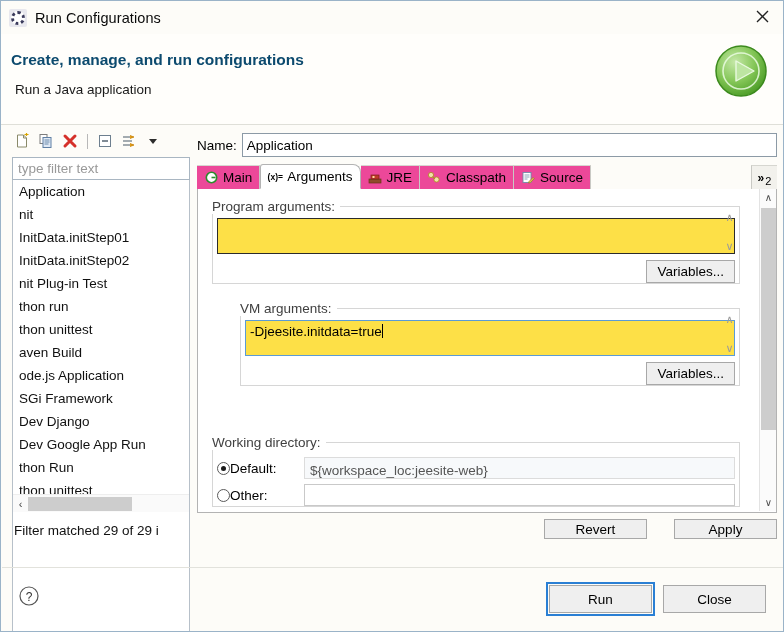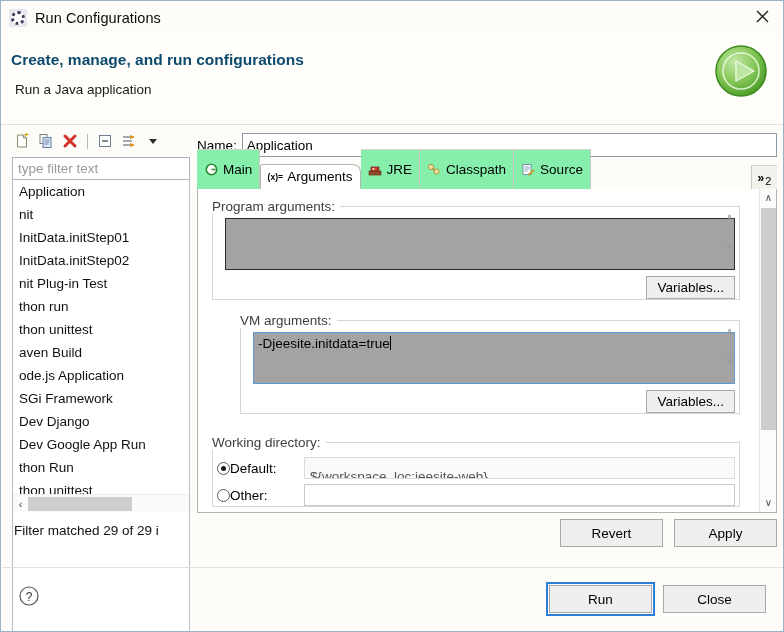--- a/index.html
+++ b/index.html
@@ -182,26 +182,26 @@
   }
 
   
   #tabs {
     position: absolute; left: 0; top: 32px;
     width: 580px; height: 25px;
     display: flex; align-items: flex-end;
     border-bottom: 1px solid #b3b3b3;
   }
   .tab {
-    height: 40px;
+    height: 24px;
     display: flex; align-items: center;
     gap: 4px;
     padding: 0 7px 0 6px;
     font-size: 13.5px;
-    background: #86efac;
+    background: #ec4899;
     border-right: 1px solid #c9c9c4;
     border-top: 1px solid #d6d6d0;
     cursor: pointer;
     position: relative;
     white-space: nowrap;
   }
   .tab.active {
     background: #fff;
     border: 1px solid #b3b3b3;
     border-bottom: 1px solid #fff;
@@ -262,24 +262,24 @@
   }
   .group-frame::before {
     content: "";
     position: absolute;
     left: 0; top: 0;
     width: 100%; height: 1px;
     background: #d6d6d6;
   }
   .args-box {
     position: relative;
-    height: 52px;
+    height: 36px;
     border: 1px solid #2b2b2b;
-    background: #a3a3a3;
-    margin: 2px 4px 0 12px;
+    background: #fde047;
+    margin: 2px 4px 0 4px;
     font-family: "Liberation Sans", sans-serif;
     font-size: 13.5px;
     padding: 3px 22px 3px 4px;
     overflow: hidden;
     white-space: pre-wrap;
     cursor: text;
   }
   .args-box.focused {
     border: 1px solid #5b9bd5;
   }
@@ -337,21 +337,21 @@
     background: #1a1a1a;
   }
   .wd-label { font-size: 13.5px; width: 74px; flex: none; }
   .wd-field {
     flex: 1;
     height: 22px;
     border: 1px solid #dcdcdc;
     background: #f7f9fb;
     font-size: 13.5px;
     color: #555;
-    padding: 10px 5px;
+    padding: 4px 5px;
     line-height: 18px;
     overflow: hidden;
     white-space: nowrap;
   }
 
   
   #content-vscroll {
     position: absolute; right: 0; top: 0;
     width: 17px; height: 322px;
     background: #fbfbfb;
@@ -370,21 +370,21 @@
     background: #cdcdcd;
     cursor: pointer;
   }
 
   
   #apply-row {
     position: absolute; left: 196px; top: 518px;
     width: 580px; height: 30px;
     display: flex; justify-content: flex-end; gap: 11px;
   }
-  #apply-row .btn { width: 103px; height: 28px; padding: 0; }
+  #apply-row .btn { width: 103px; height: 20px; padding: 0; margin-left: 16px; }
 
   
   #footer-sep {
     position: absolute; left: 1px; top: 566px;
     width: 782px; height: 1px;
     background: #e2e2dc;
   }
   #help-btn {
     position: absolute; left: 17px; top: 584px;
     width: 22px; height: 22px;
@@ -571,21 +571,21 @@
           <div class="args-scroll">
             <span>∧</span>
             <span>∨</span>
           </div>
           <div class="vars-row">
             <button class="btn">Variables...</button>
           </div>
         </div>
       </div>
 
-      <div class="group" style="top:124px;padding-left:28px;">
+      <div class="group" style="top:112px;padding-left:28px;">
         <div class="group-label">VM arguments:</div>
         <div class="group-frame">
           <div class="args-box focused"><span>-Djeesite.initdata=true</span><span class="caret"></span></div>
           <div class="args-scroll">
             <span>∧</span>
             <span>∨</span>
           </div>
           <div class="vars-row">
             <button class="btn">Variables...</button>
           </div>

